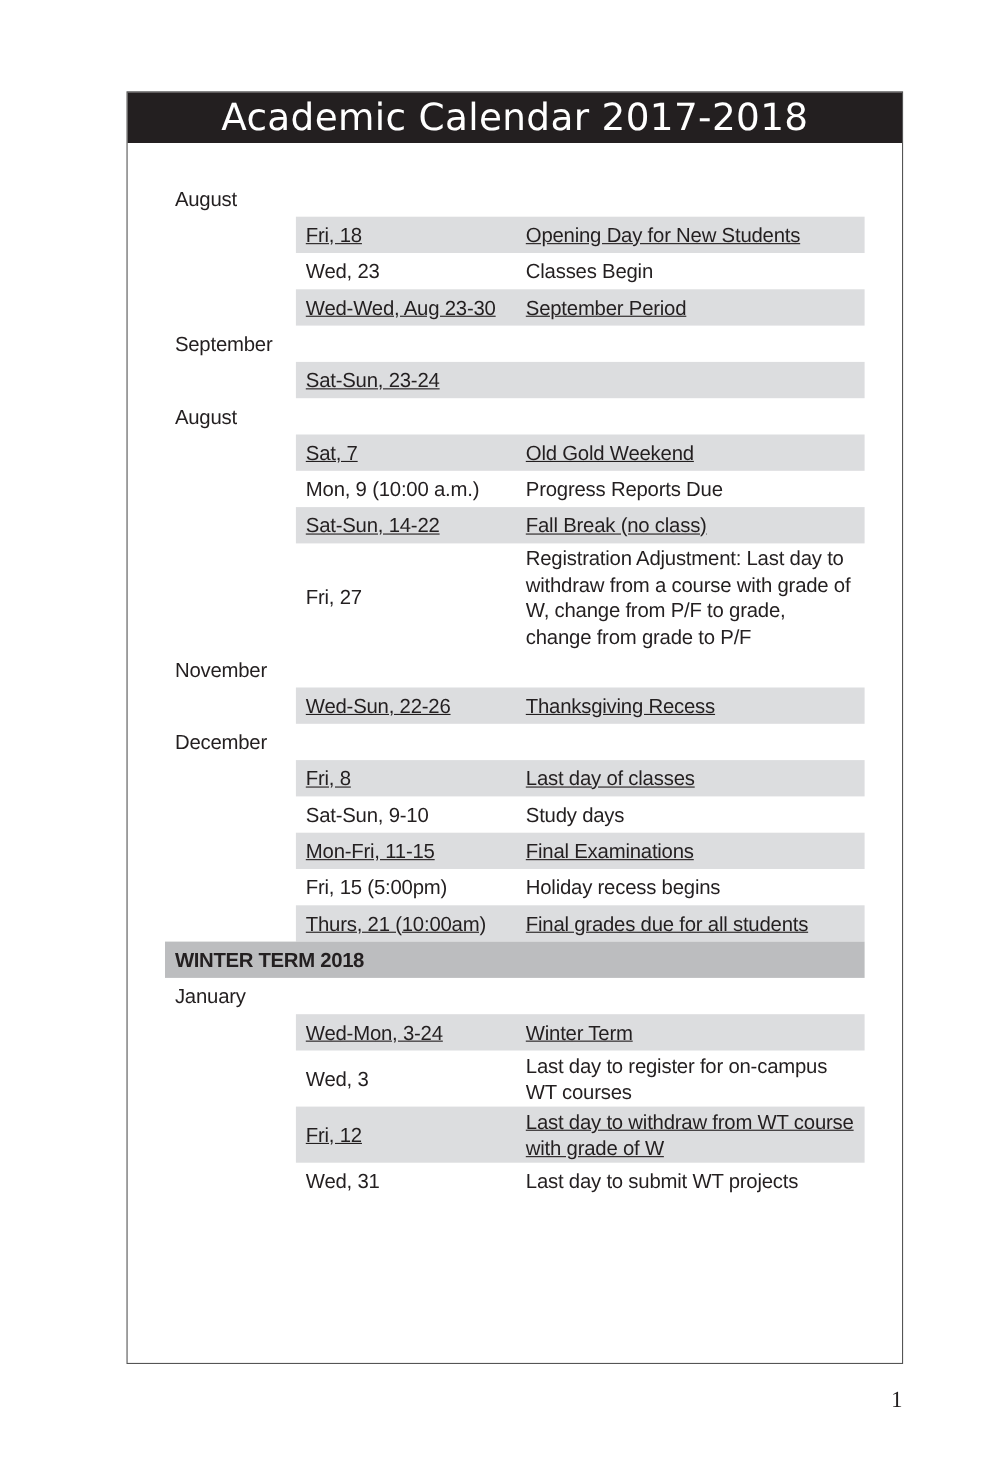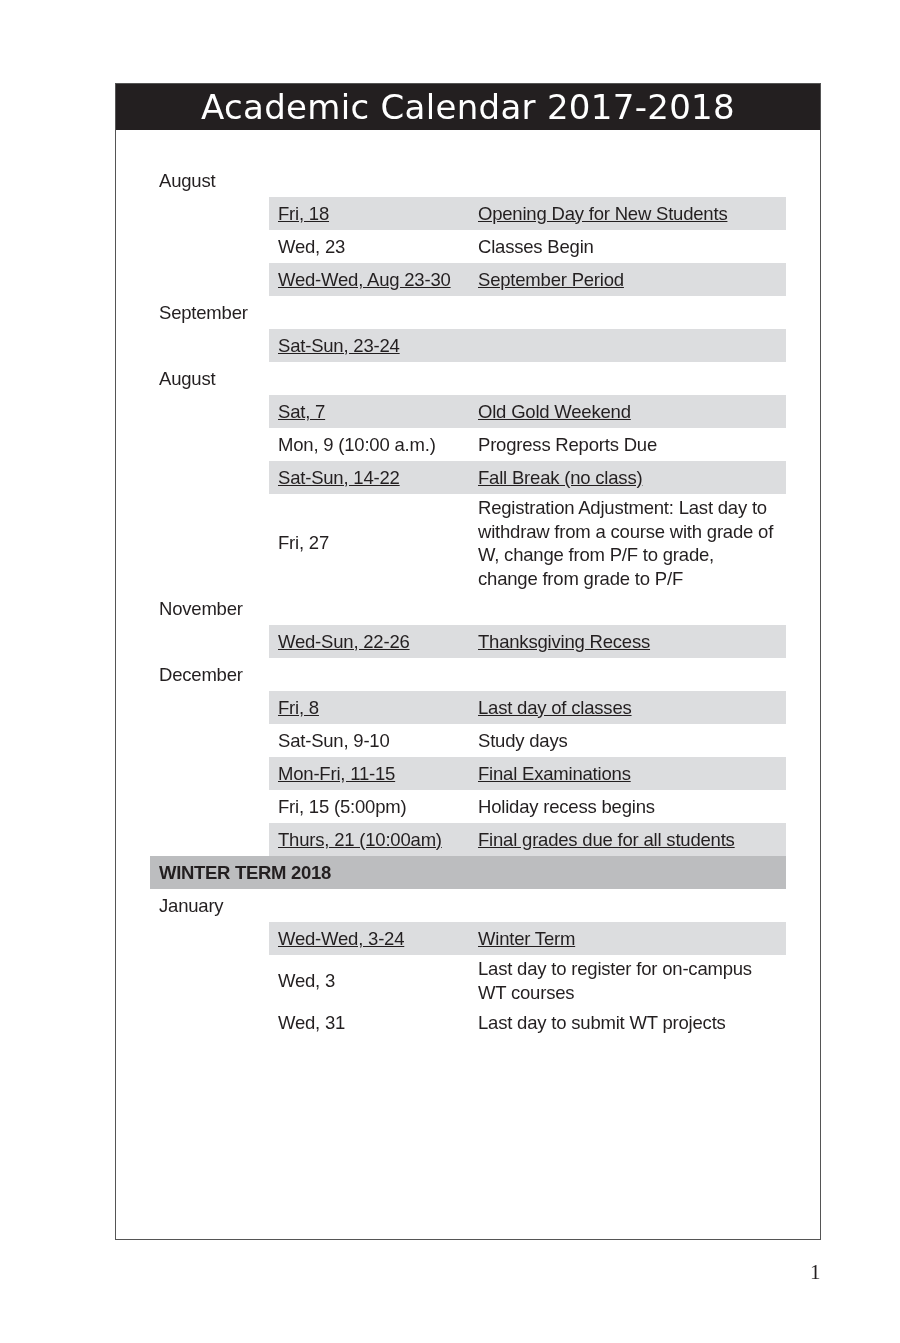--- a/index.html
+++ b/index.html
@@ -79,26 +79,30 @@
         <div class="date">Fri, 15 (5:00pm)</div>
         <div class="event">Holiday recess begins</div>
       </div>
       <div class="row shaded">
         <div class="date">Thurs, 21 (10:00am)</div>
         <div class="event">Final grades due for all students</div>
       </div>
       <div class="term">WINTER TERM 2018</div>
       <div class="month">January</div>
       <div class="row shaded">
-        <div class="date">Wed-Wed, 3-24</div>
+        <div class="date">Wed-Mon, 3-24</div>
         <div class="event">Winter Term</div>
       </div>
       <div class="row multi">
         <div class="date">Wed, 3</div>
         <div class="event">Last day to register for on-campus WT courses</div>
+      </div>
+      <div class="row shaded multi">
+        <div class="date">Fri, 12</div>
+        <div class="event">Last day to withdraw from WT course with grade of W</div>
       </div>
       <div class="row">
         <div class="date">Wed, 31</div>
         <div class="event">Last day to submit WT projects</div>
       </div>
     </div>
 </div>
 <div class="page-num">1</div>
 
 </body></html>

